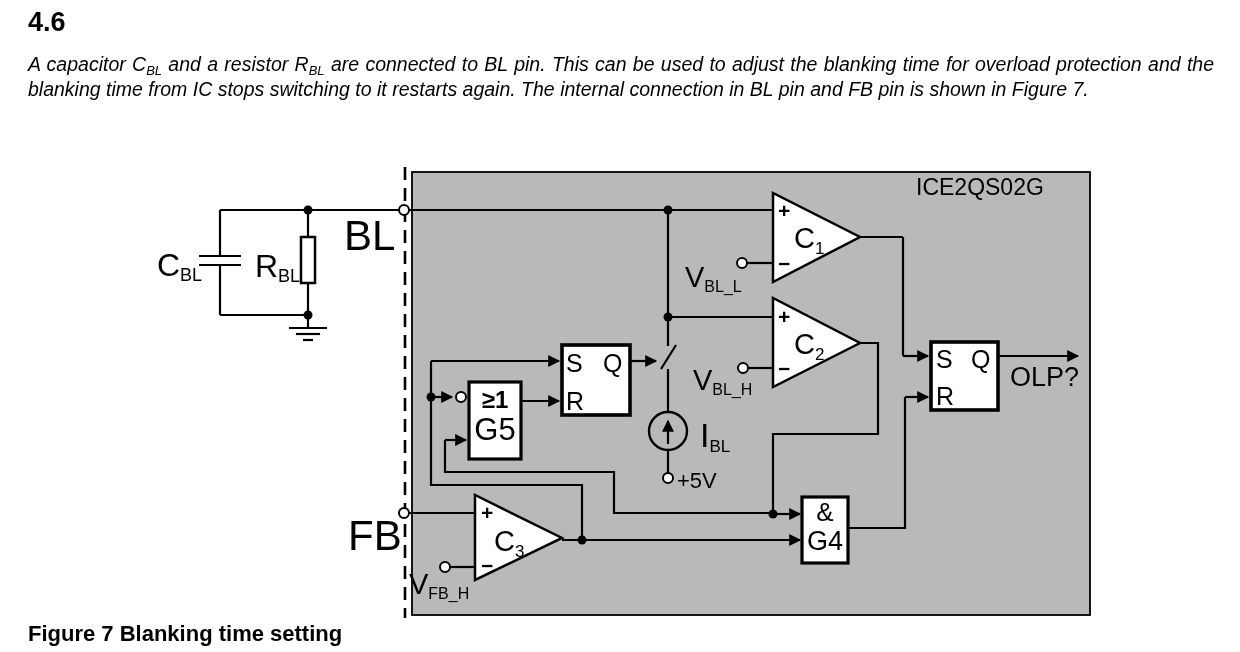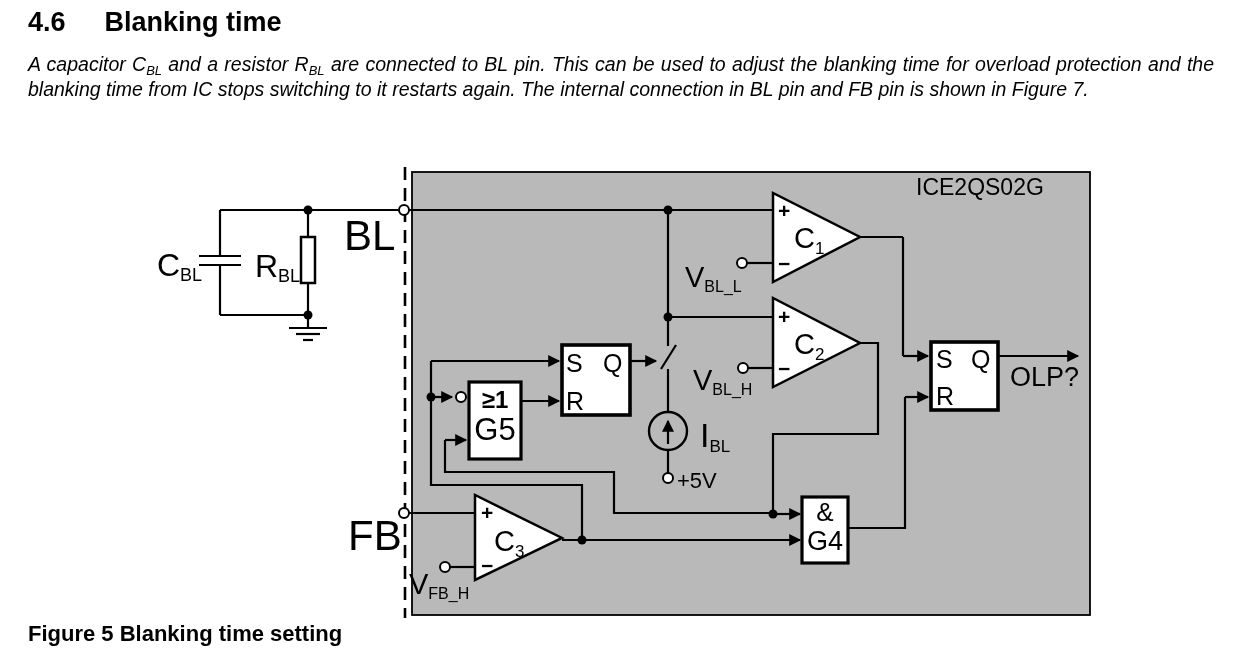--- a/index.html
+++ b/index.html
@@ -3,21 +3,21 @@
 <meta charset="utf-8">
 <style>
   * { margin:0; padding:0; box-sizing:border-box; }
   html,body { background:#ffffff; }
   body {
     width:1240px; height:652px; position:relative; overflow:hidden;
     font-family:"Liberation Sans", sans-serif; color:#000;
   }
   .heading {
     position:absolute; left:28px; top:6px;
-    display:flex; gap:39px;
+    display:flex; gap:17px;
     font-size:27px; font-weight:bold; line-height:1.2;
   }
   .para {
     position:absolute; left:28px; top:52px; width:1186px;
     font-size:19.5px; line-height:24.6px; text-align:justify;font-style:italic;
   }
   .para sub { font-size:13px; vertical-align:-4px; line-height:0; }
   .caption {
     position:absolute; left:28px; top:621px;
     font-size:22px; font-weight:bold;
@@ -30,21 +30,20 @@
   svg .gatebox { stroke:#000; stroke-width:3.2; fill:#ffffff; }
   svg .dot  { fill:#000; stroke:none; }
   svg .pin  { fill:#ffffff; stroke:#000; stroke-width:2; }
   svg text { fill:#000; }
 </style>
 </head>
 <body>
 
 <div class="heading">
   <span>4.6</span>
-  <span>Blanking time</span>
 </div>
 
 <p class="para">A capacitor C<sub>BL</sub> and a resistor R<sub>BL</sub> are connected to BL pin. This can be used to adjust the blanking time for overload protection and the blanking time from IC stops switching to it restarts again. The internal connection in BL pin and FB pin is shown in Figure 7.</p>
 
 <svg class="diagram" viewBox="0 0 1240 652">
   <defs>
     <marker id="arr" viewBox="0 0 10 10" refX="9" refY="5" markerUnits="userSpaceOnUse" markerWidth="14" markerHeight="12" orient="auto-start-reverse">
       <path d="M0,0 L10,5 L0,10 z" fill="#000"></path>
     </marker>
   </defs>
@@ -176,13 +175,13 @@
     <circle class="dot" cx="308" cy="210" r="4.5"></circle>
     <circle class="dot" cx="668" cy="210" r="4.5"></circle>
     <circle class="dot" cx="308" cy="315" r="4.5"></circle>
     <circle class="dot" cx="668" cy="317" r="4.5"></circle>
     <circle class="dot" cx="431" cy="397" r="4.5"></circle>
     <circle class="dot" cx="582" cy="540" r="4.5"></circle>
     <circle class="dot" cx="773" cy="514" r="4.5"></circle>
   </g>
 </svg>
 
-<div class="caption">Figure 5 Blanking time setting</div>
+<div class="caption">Figure 7 Blanking time setting</div>
 
 </body></html>

